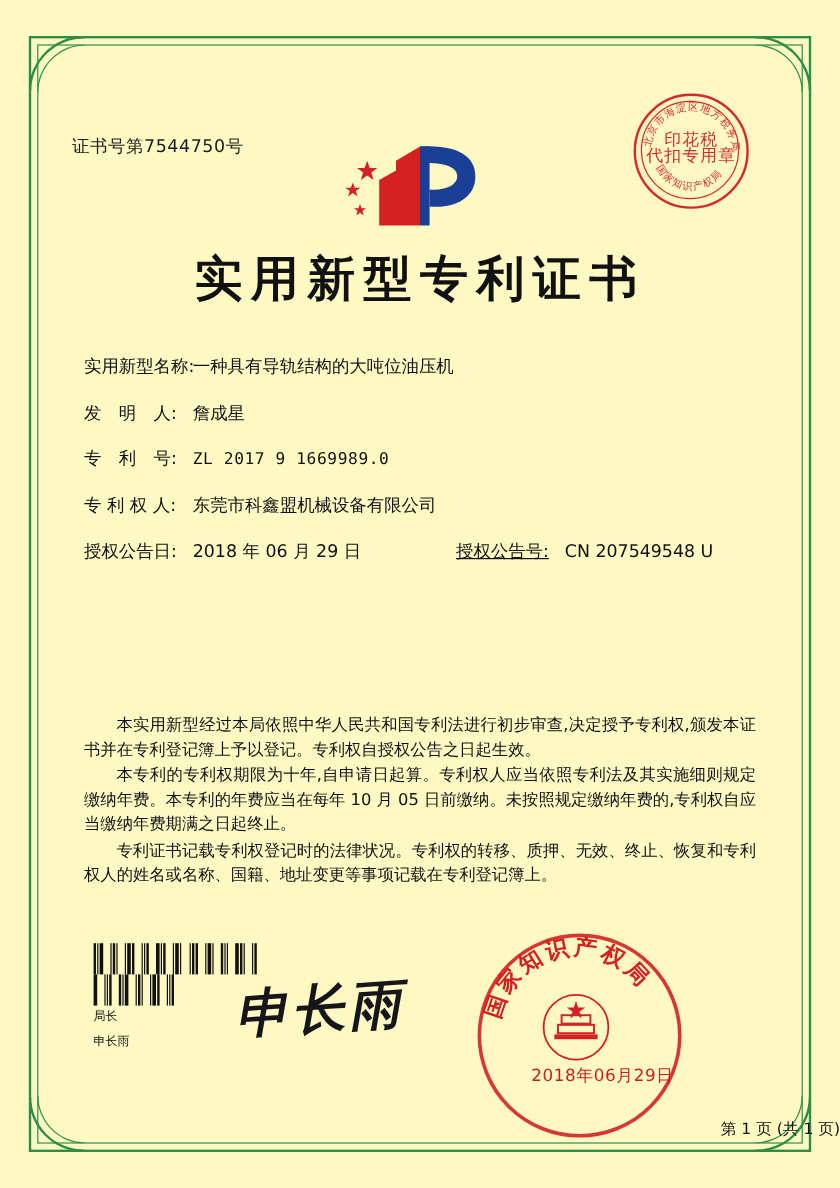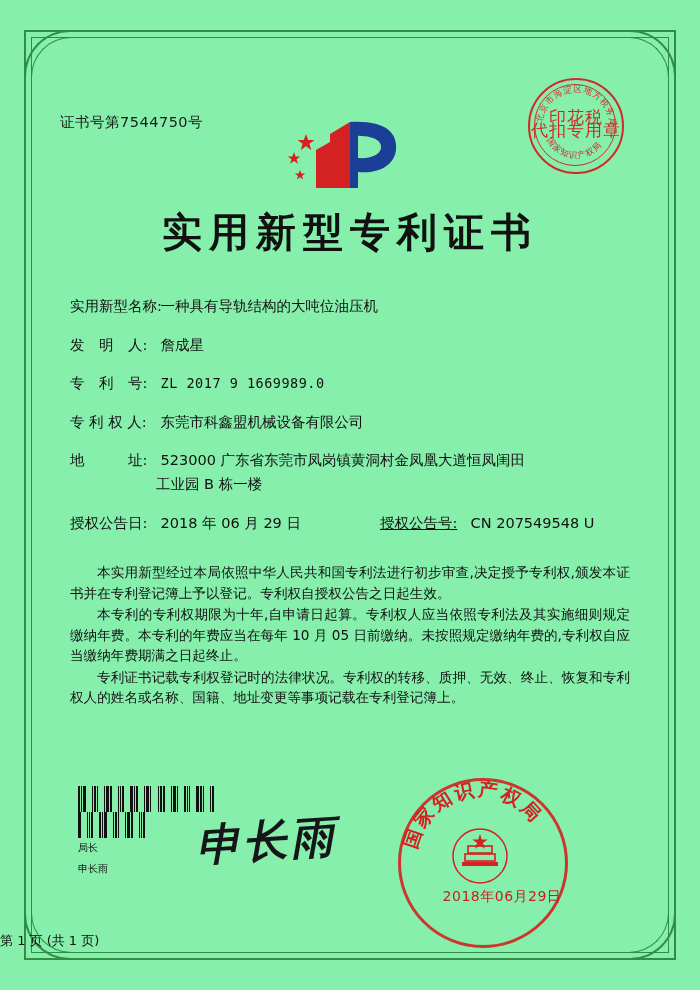--- a/index.html
+++ b/index.html
@@ -7,21 +7,21 @@
     padding: 0;
     background: #ffffff;
   }
   body {
     font-family: "DejaVu Sans", "Liberation Sans", sans-serif;
   }
   .page {
     position: relative;
     width: 700px;
     height: 990px;
-    background: #86efac;
+    background: #fef9c3;
     overflow: hidden;
   }
 
   
   .border-outer {
     position: absolute;
     left: 24px;
     top: 30px;
     width: 652px;
     height: 930px;
@@ -124,21 +124,21 @@
     left: 0; top: 0;
     width: 92px; height: 92px;
   }
   .tax-stamp .center-text {
     position: absolute;
     left: 0;
     top: 31px;
     width: 92px;
     text-align: center;
     font-family: "DejaVu Serif", "Liberation Serif", serif;
-    font-size: 17px;
+    font-size: 14px;
     line-height: 13px;
     color: #d32020;
     letter-spacing: 1px;
   }
 
   
   .fields {
     position: absolute;
     left: 70px;
     top: 296px;
@@ -185,21 +185,21 @@
   }
   .col-right .field-label {
     width: 86px;
     text-decoration: underline;
   }
 
   
   .body-text {
     position: absolute;
     left: 70px;
-    top: 562px;
+    top: 594px;
     width: 560px;
     font-family: "DejaVu Sans", "Liberation Sans", sans-serif;
     font-size: 13.6px;
     line-height: 20.5px;
     color: #111111;
     text-align: justify;
   }
   .body-text p {
     margin: 0 0 1px 0;
     text-indent: 27px;
@@ -282,21 +282,21 @@
     left: 0; top: 0;
     width: 164px; height: 164px;
   }
 
   
   .footer {
     position: absolute;
     left: 0;
     top: 932px;
     width: 700px;
-    text-align: left;
+    text-align: right;
     font-size: 13px;
     color: #111111;
   }
 </style>
 </head>
 <body>
 
 <div class="page">
 
   <div class="border-outer"></div>
@@ -367,25 +367,20 @@
       <span class="field-label">专　利　号:</span>
       <span class="field-value mono">ZL 2017 9 1669989.0</span>
     </div>
 
 
     <div class="field-row">
       <span class="field-label">专 利 权 人:</span>
       <span class="field-value">东莞市科鑫盟机械设备有限公司</span>
     </div>
 
-    <div class="field-row">
-      <span class="field-label">地　　　址:</span>
-      <span class="field-value">523000 广东省东莞市凤岗镇黄洞村金凤凰大道恒凤闺田</span>
-      <span class="field-value addr-second">工业园 B 栋一楼</span>
-    </div>
 
     <div class="field-row two-col">
       <span class="field-label">授权公告日:</span>
       <span class="field-value">2018 年 06 月 29 日</span>
       <span class="col-right">
         <span class="field-label">授权公告号:</span>
         <span class="field-value">CN 207549548 U</span>
       </span>
     </div>
 

